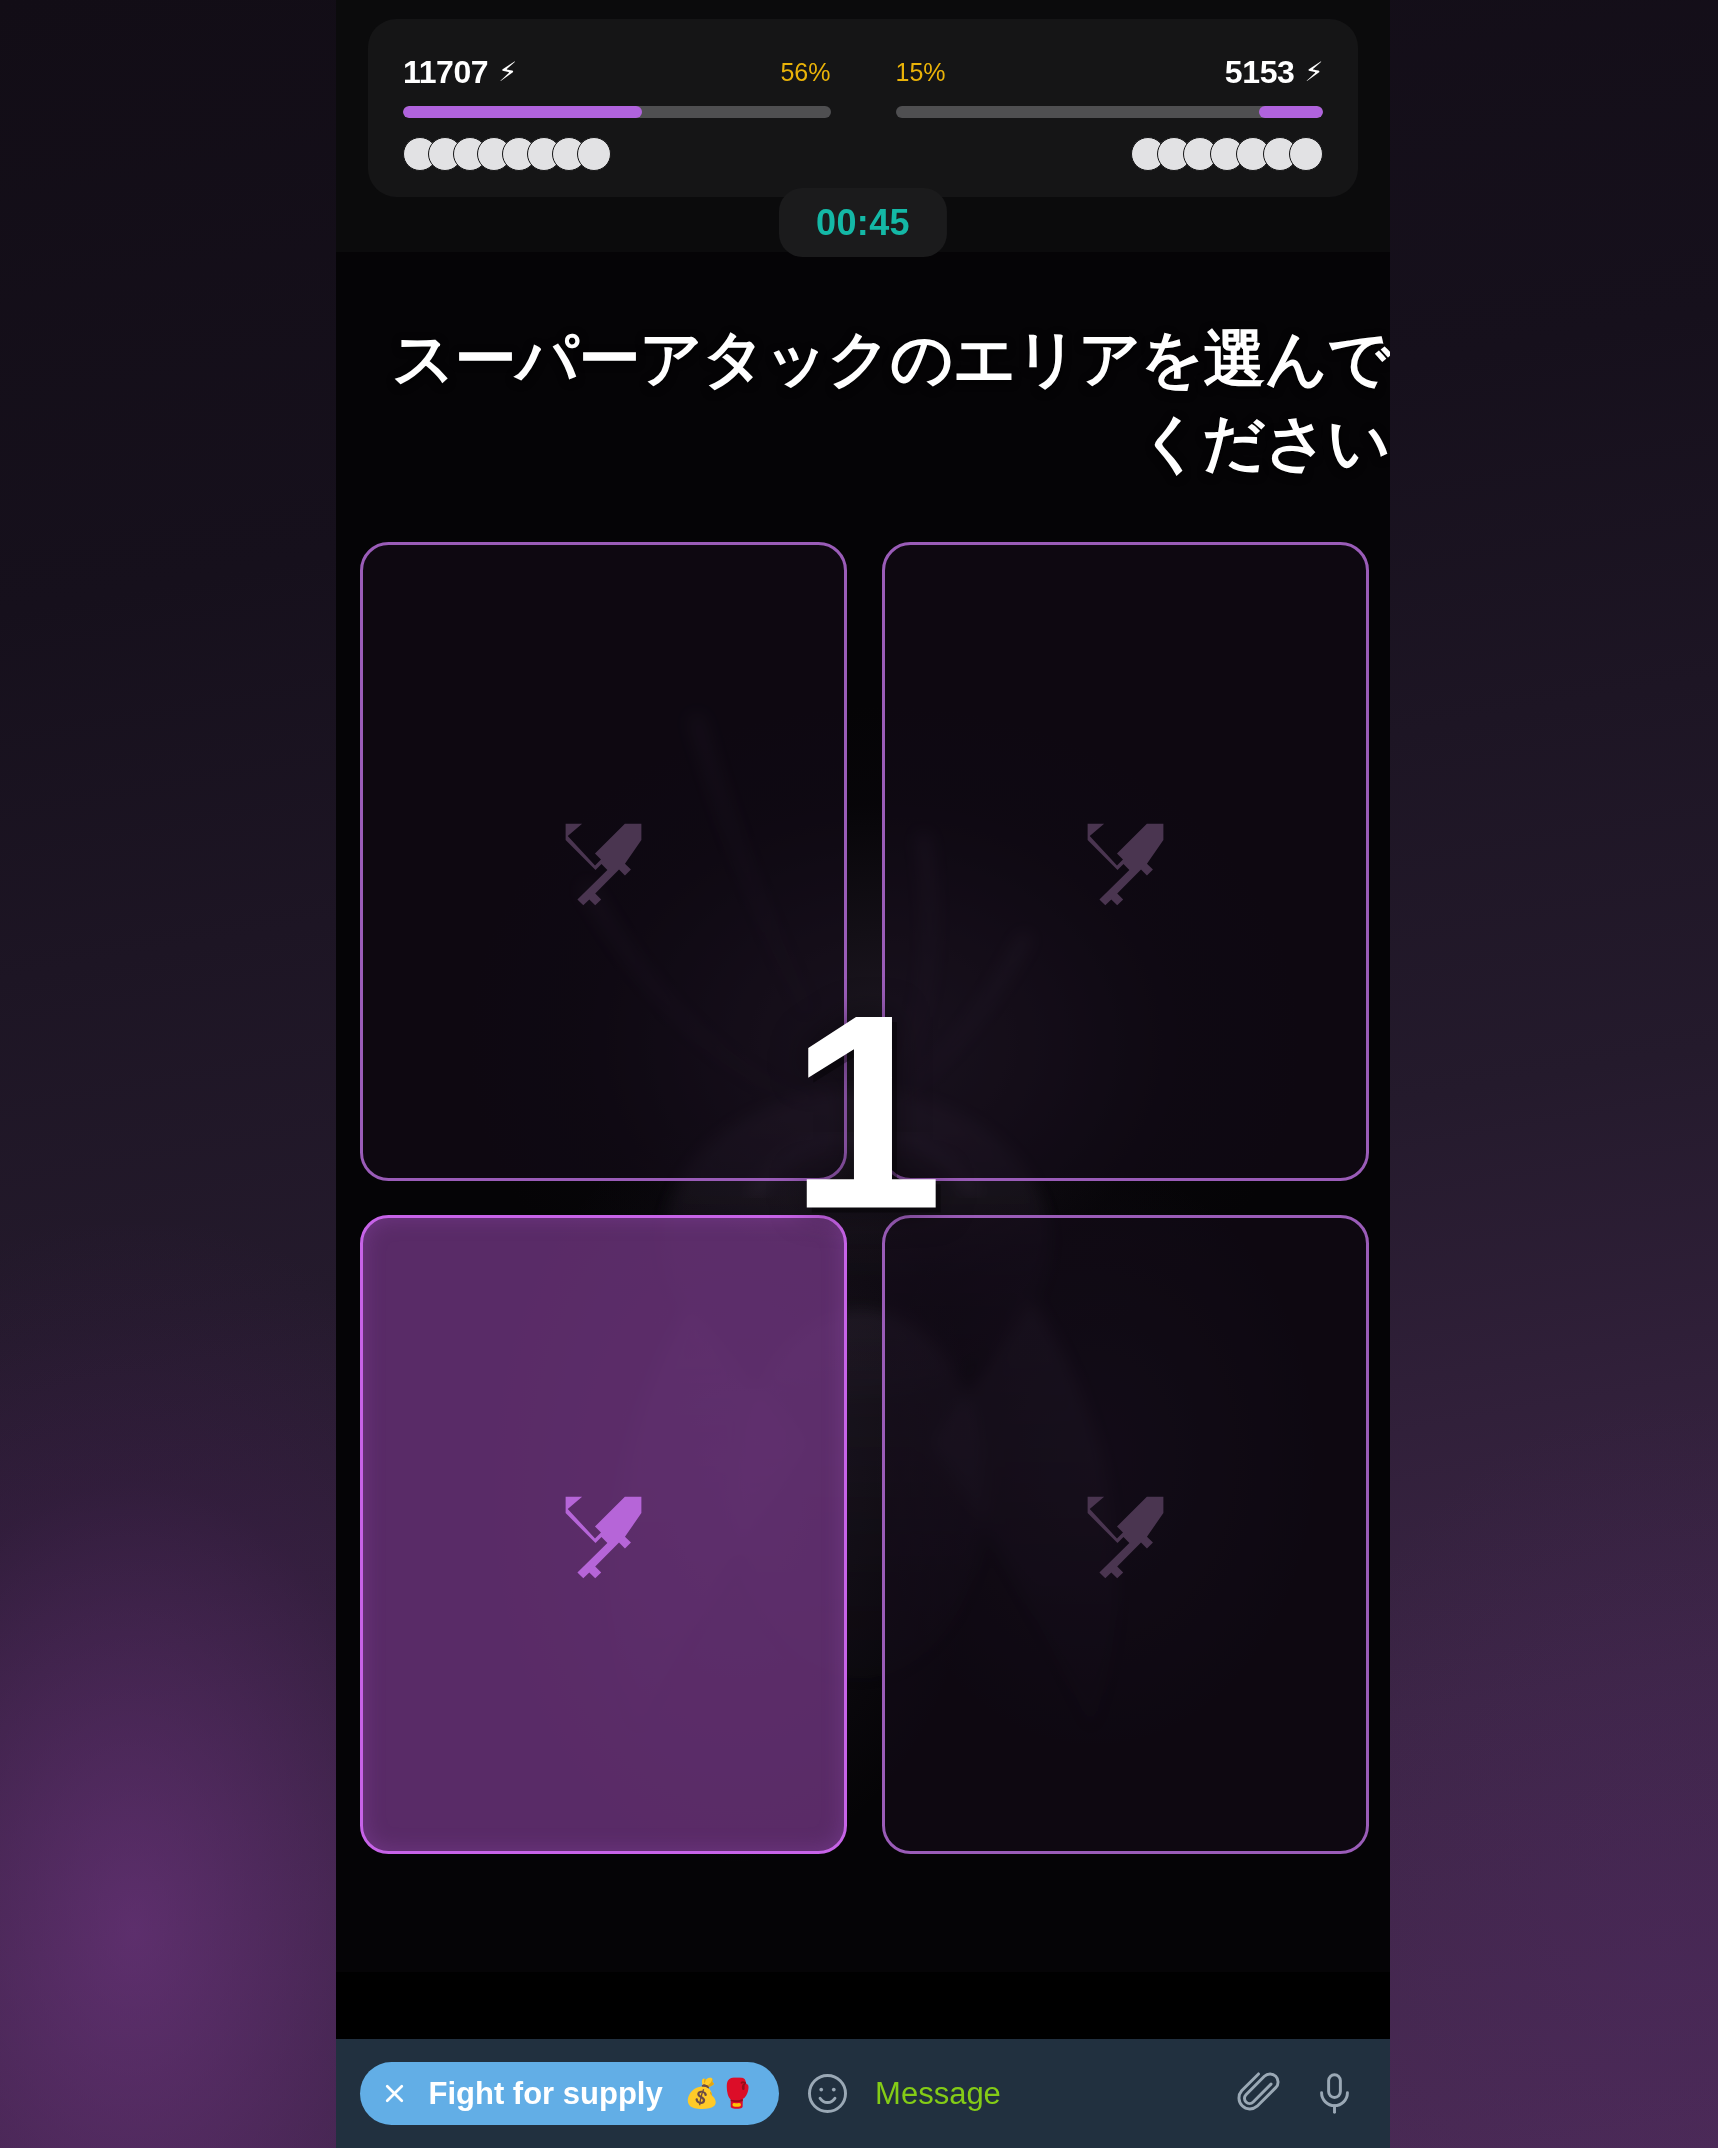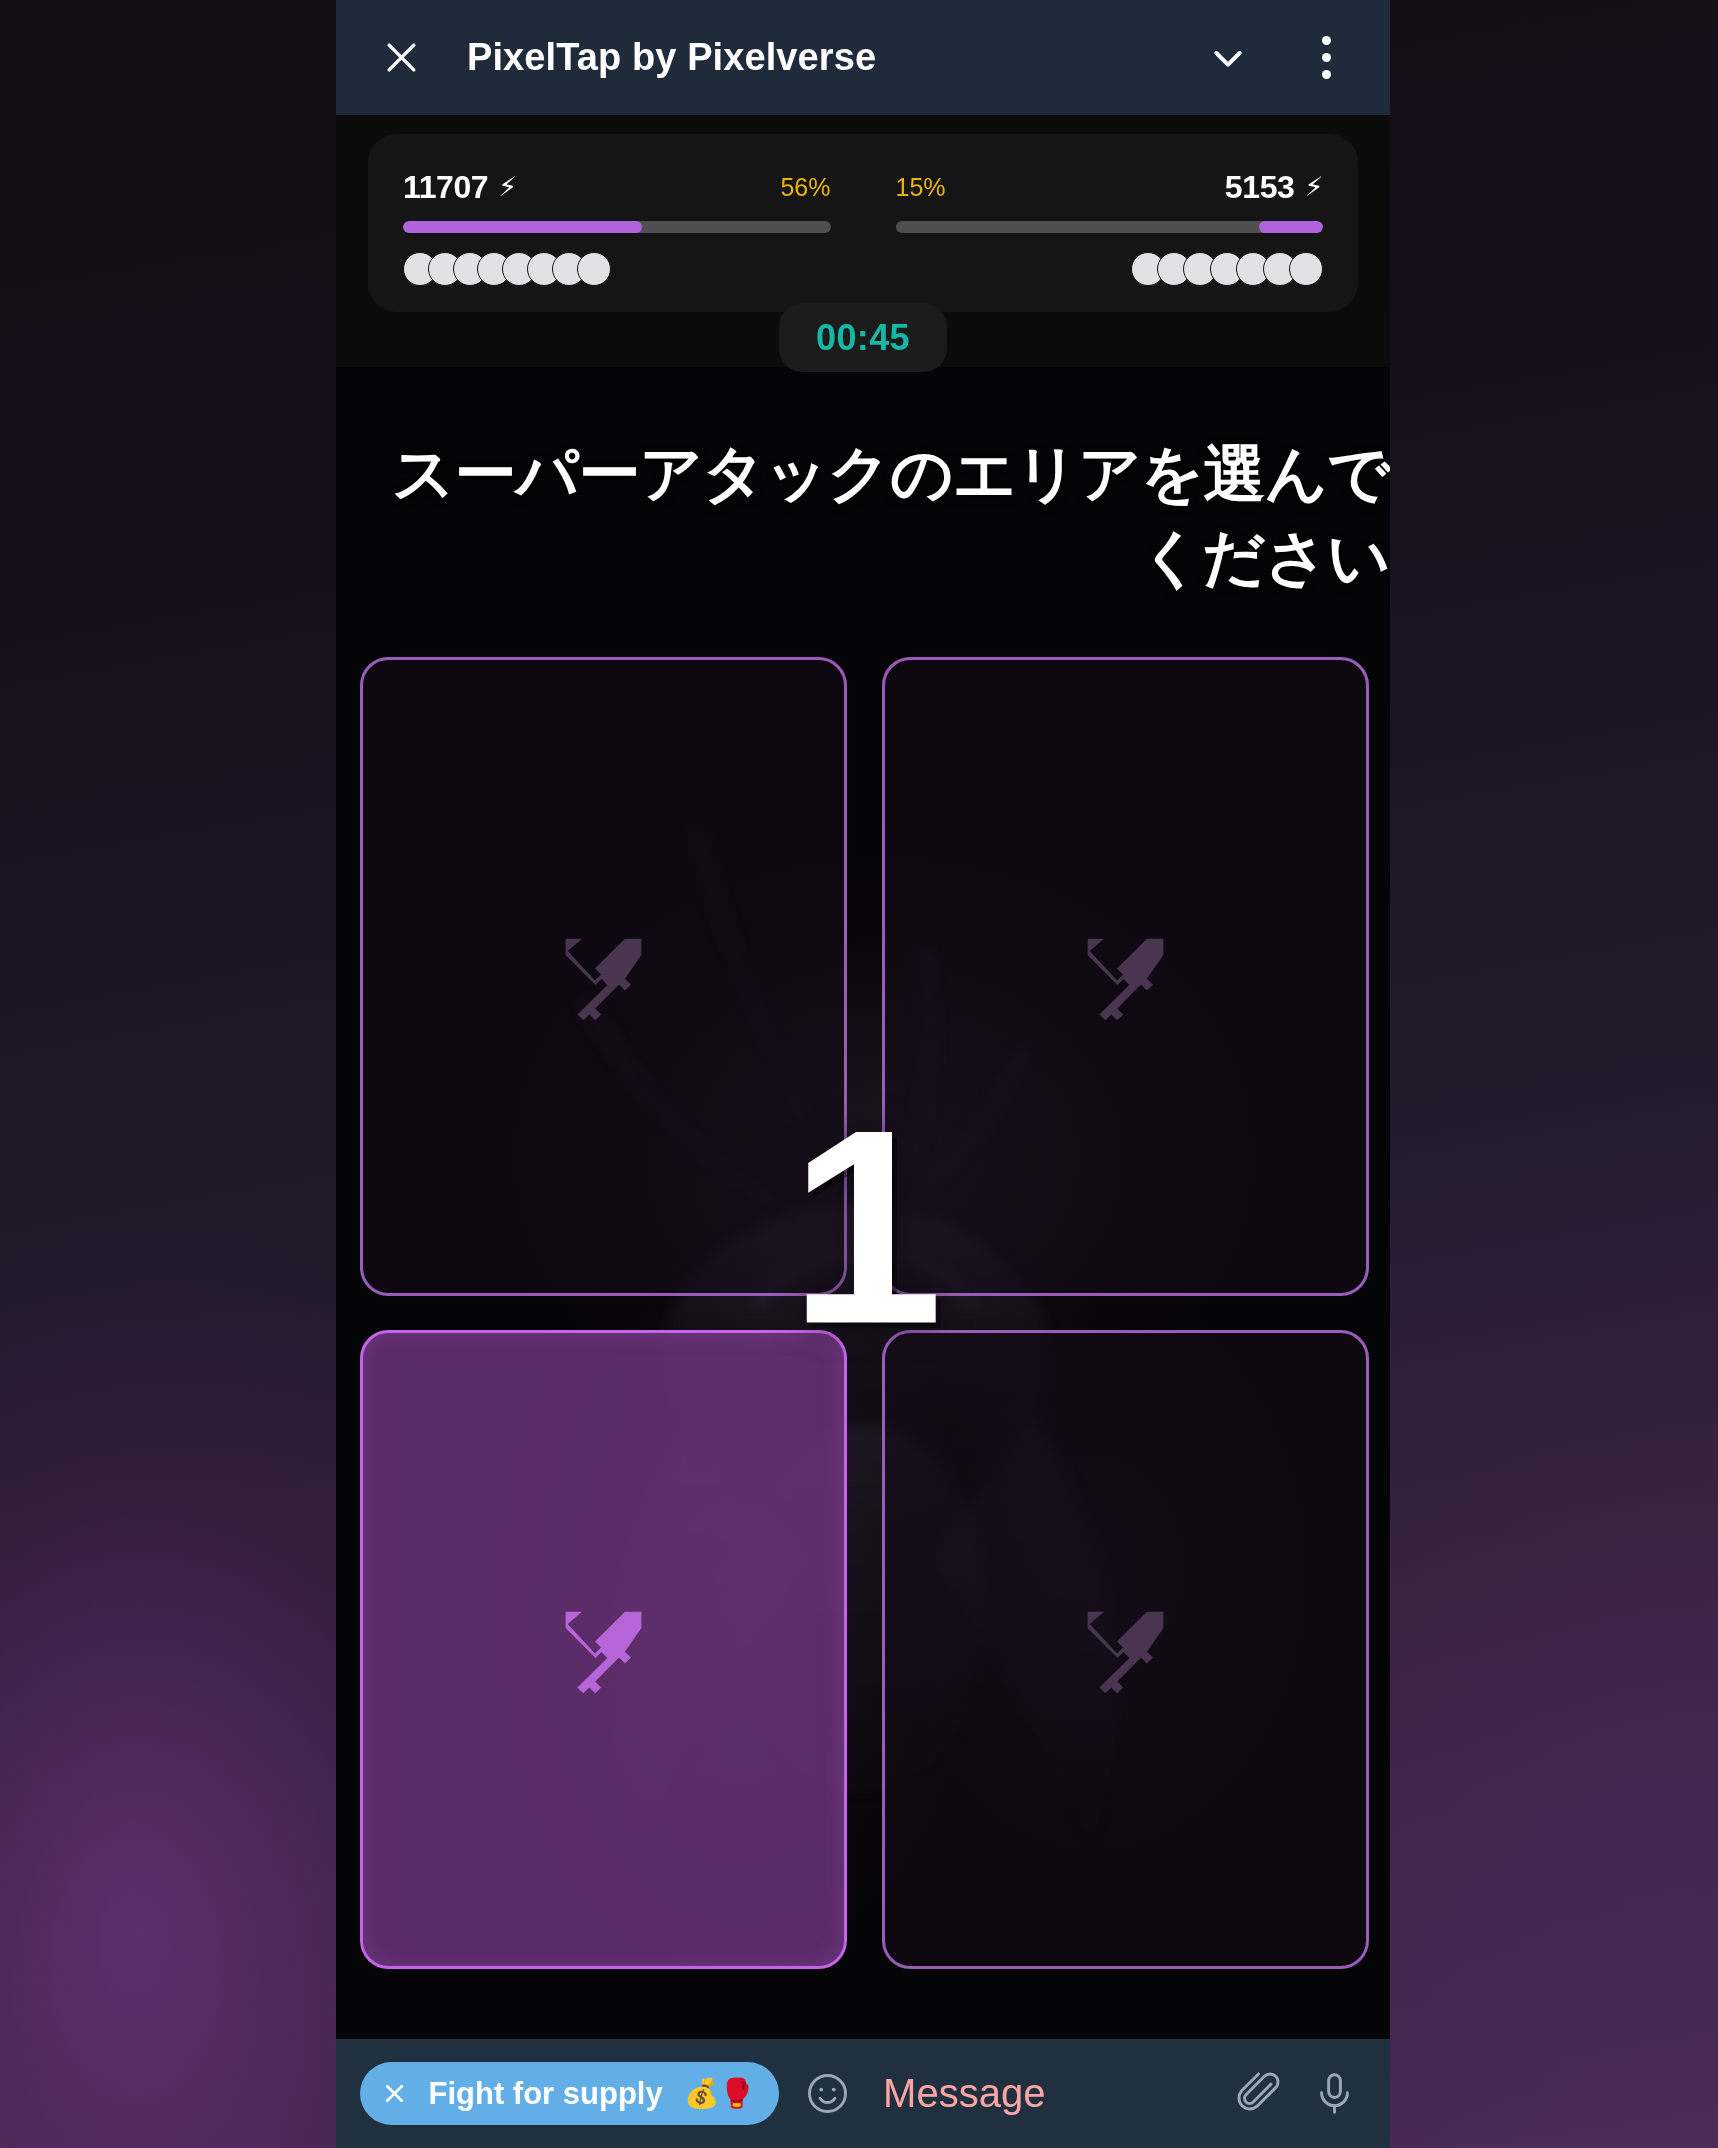--- a/index.html
+++ b/index.html
@@ -270,65 +270,41 @@
   .chip-emoji { font-size: 28.5px; letter-spacing: -0.8px; }
 
   .smile-ico {
     width: 52px; height: 52px; flex: 0 0 auto;
     display: flex; align-items: center; justify-content: center;
     cursor: pointer;
   }
   .smile-ico svg { width: 47px; height: 47px; }
   .msg-input {
     flex: 1 1 auto;
-    color: #fca5a5;
-    font-size: 40px;
+    color: #84cc16;
+    font-size: 31px;
     white-space: nowrap;
     overflow: hidden;
     cursor: text;
-    margin-left: 8px;
   }
   .comp-ico {
     width: 54px; height: 54px; flex: 0 0 auto;
     display: flex; align-items: center; justify-content: center;
     cursor: pointer;
   }
   .comp-ico svg { width: 47px; height: 49px; }
 </style>
 </head>
 <body>
 
 <div class="backdrop-glow"></div>
 <div class="backdrop-glow-r"></div>
 
 <div class="app-panel">
 
-  <div class="tg-header">
-    <div class="hdr-close">
-      <svg viewBox="0 0 24 24" fill="none" stroke="#ffffff" stroke-width="2.2" stroke-linecap="round">
-        <line x1="4" y1="4" x2="20" y2="20"></line>
-          <line x1="20" y1="4" x2="4" y2="20"></line>
-      </svg>
-    </div>
-    <div class="hdr-title">PixelTap by Pixelverse</div>
-    <div class="hdr-right">
-      <div class="hdr-ico">
-        <svg viewBox="0 0 24 24" fill="none" stroke="#ffffff" stroke-width="2.4" stroke-linecap="round" stroke-linejoin="round">
-          <polyline points="5,9 12,16 19,9"></polyline>
-        </svg>
-      </div>
-      <div class="hdr-ico">
-        <span class="dots">
-            <i></i>
-            <i></i>
-            <i></i>
-          </span>
-      </div>
-    </div>
-  </div>
 
   <div class="stats-wrap">
     <div class="stats-card">
 
       <div class="stat-col">
         <div class="stat-top left">
           <div class="stat-score">
             <span>11707</span>
             <span class="bolt">⚡</span>
           </div>

